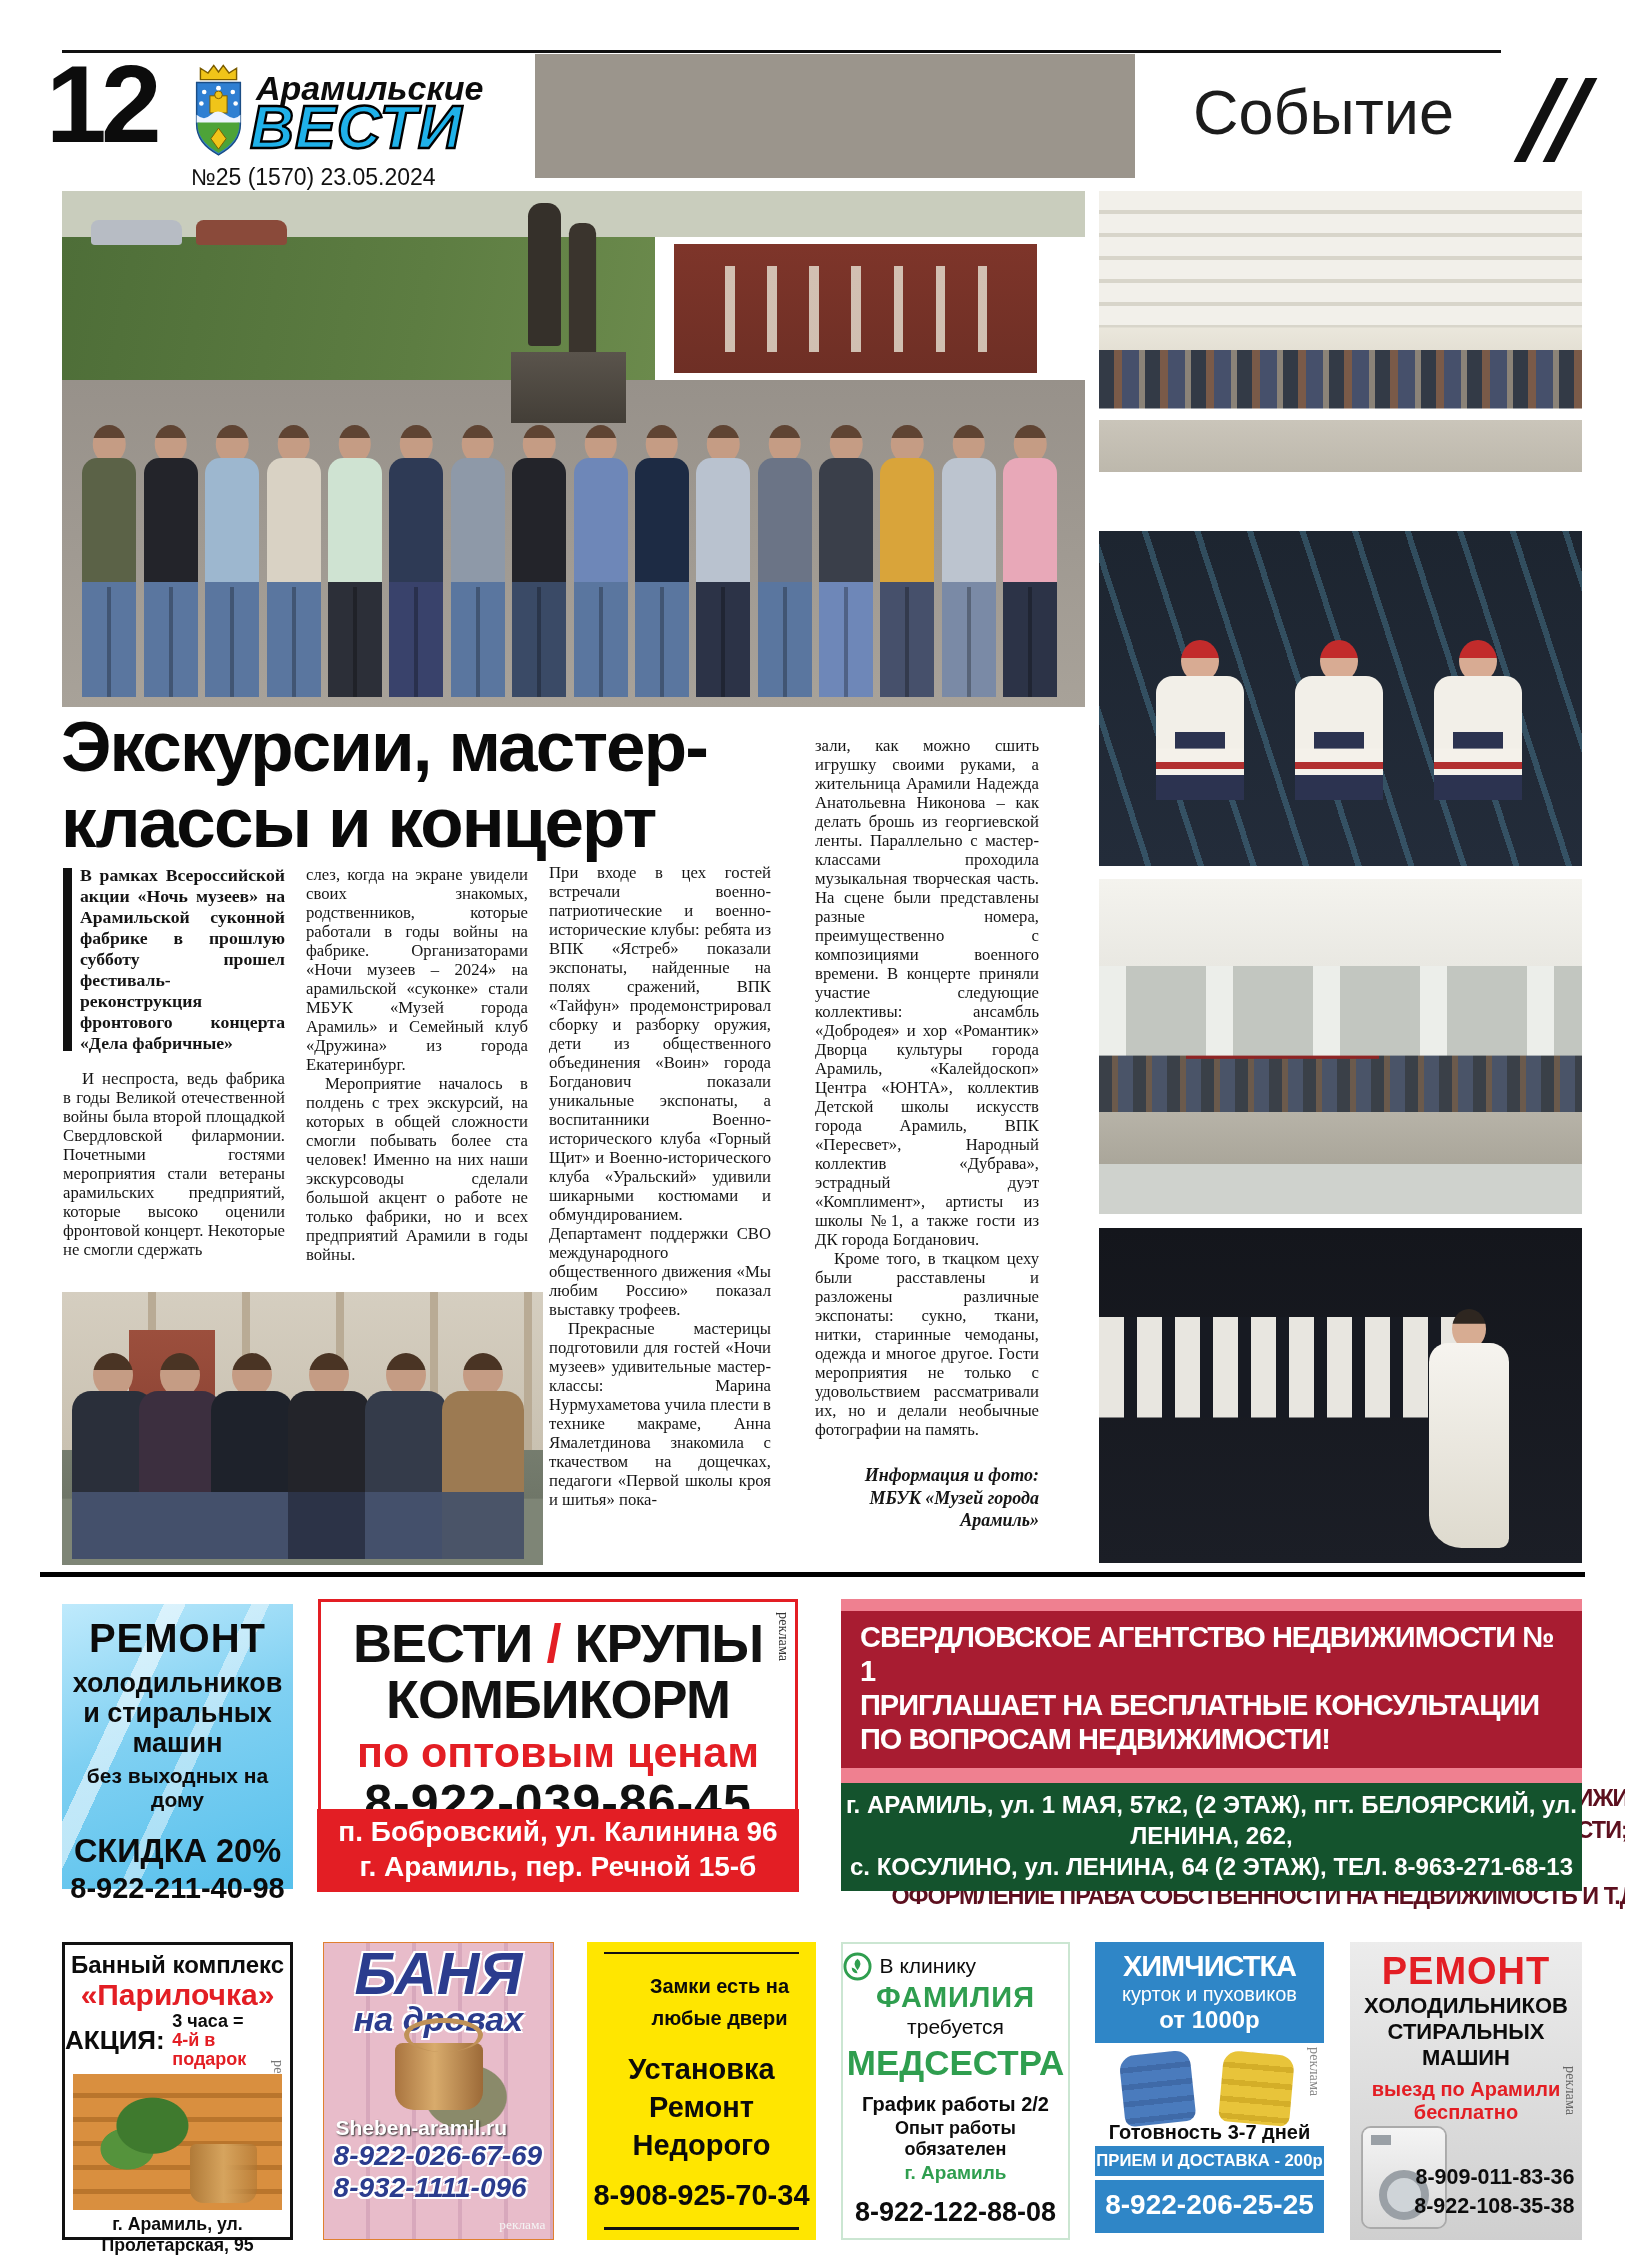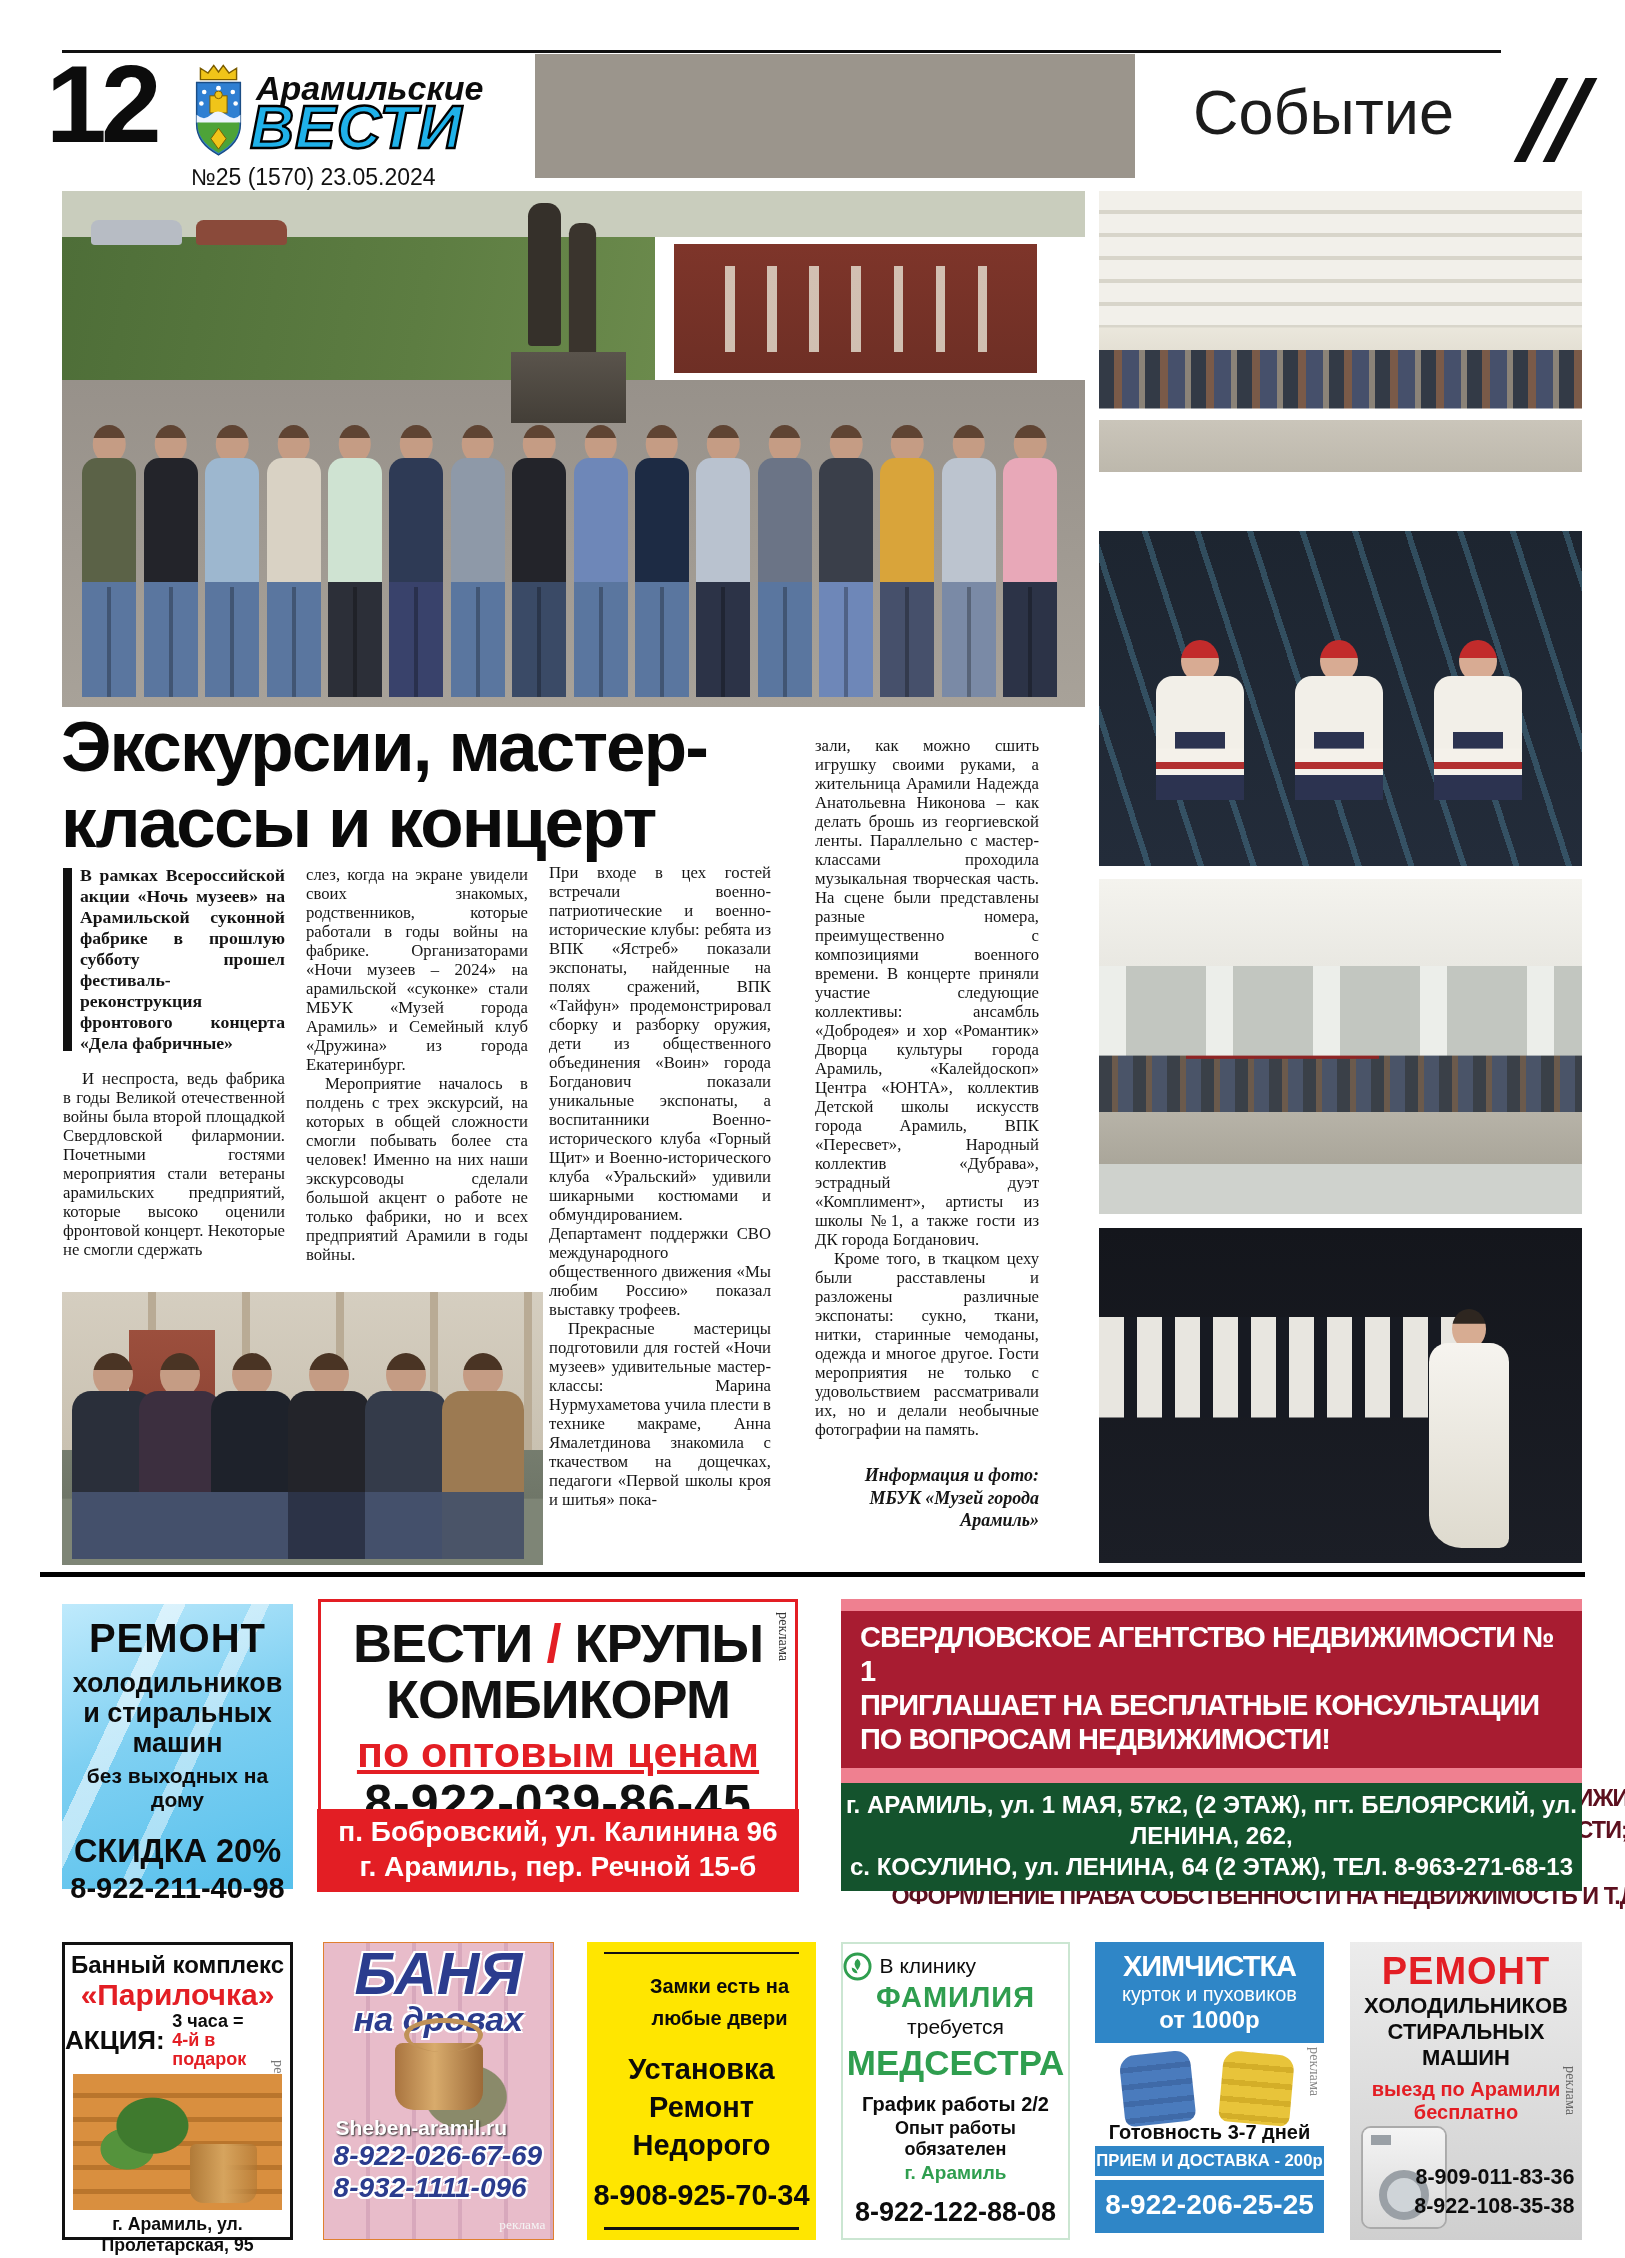--- a/index.html
+++ b/index.html
@@ -146,21 +146,21 @@
   .ad-remont1 .t2{font-weight:700;font-size:27px;line-height:30px;margin-top:7.6px;}
   .ad-remont1 .t3{font-weight:700;font-size:21px;margin-top:5.7px;}
   .ad-remont1 .t4{font-weight:700;font-size:32.5px;margin-top:21px;}
   .ad-remont1 .t5{font-weight:700;font-size:29px;margin-top:1.9px;}
 
   .ad-zerno{left:318px;top:1599px;width:480px;height:292px;border:3.8px solid #e31e24;
       background:#fff;text-align:center;color:#111;}
   .ad-zerno .l1{font-weight:700;font-size:54px;line-height:57px;margin-top:13.4px;letter-spacing:-1px;}
   .ad-zerno .l1 .slash{color:#e31e24;}
   .ad-zerno .l2{font-weight:700;font-size:54px;line-height:55px;letter-spacing:-1px;}
-  .ad-zerno .l3{font-weight:700;font-size:43px;line-height:46px;color:#e31e24;margin-top:1.9px;text-decoration:underline;}
+  .ad-zerno .l3{font-weight:700;font-size:43px;line-height:46px;color:#e31e24;margin-top:1.9px;}
   .ad-zerno .l4{font-weight:700;font-size:50px;line-height:52px;letter-spacing:1px;margin-top:1.9px;}
   .ad-zerno .addr{position:absolute;left:-3.8px;right:-3.8px;bottom:-3.8px;background:#e31e24;
       color:#fff;font-weight:700;font-size:28px;line-height:35px;padding:5.7px 0 7.6px;}
 
   .ad-agency{left:841px;top:1599px;width:741px;height:292px;background:#ef8090;color:#5c0f1e;}
   .agency-head{margin:11.5px 0 0;background:#a81c31;color:#fff;padding:9.6px 19px 11.5px;
       font-weight:700;font-size:29px;line-height:34px;letter-spacing:-1px;}
   .agency-bullets{padding:11.5px 19px 3.8px;}
   .agency-row{display:flex;align-items:center;margin:5.7px 0;}
   .agency-dot{width:18px;height:18px;border-radius:50%;background:#fff;margin-right:13.4px;flex:0 0 auto;}

